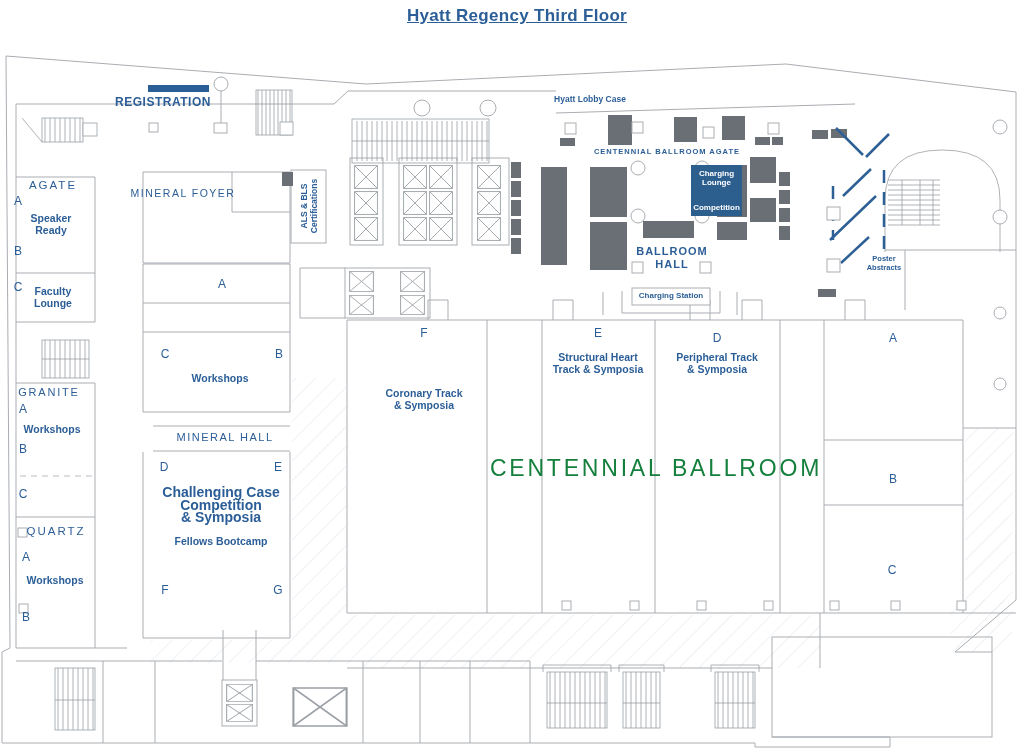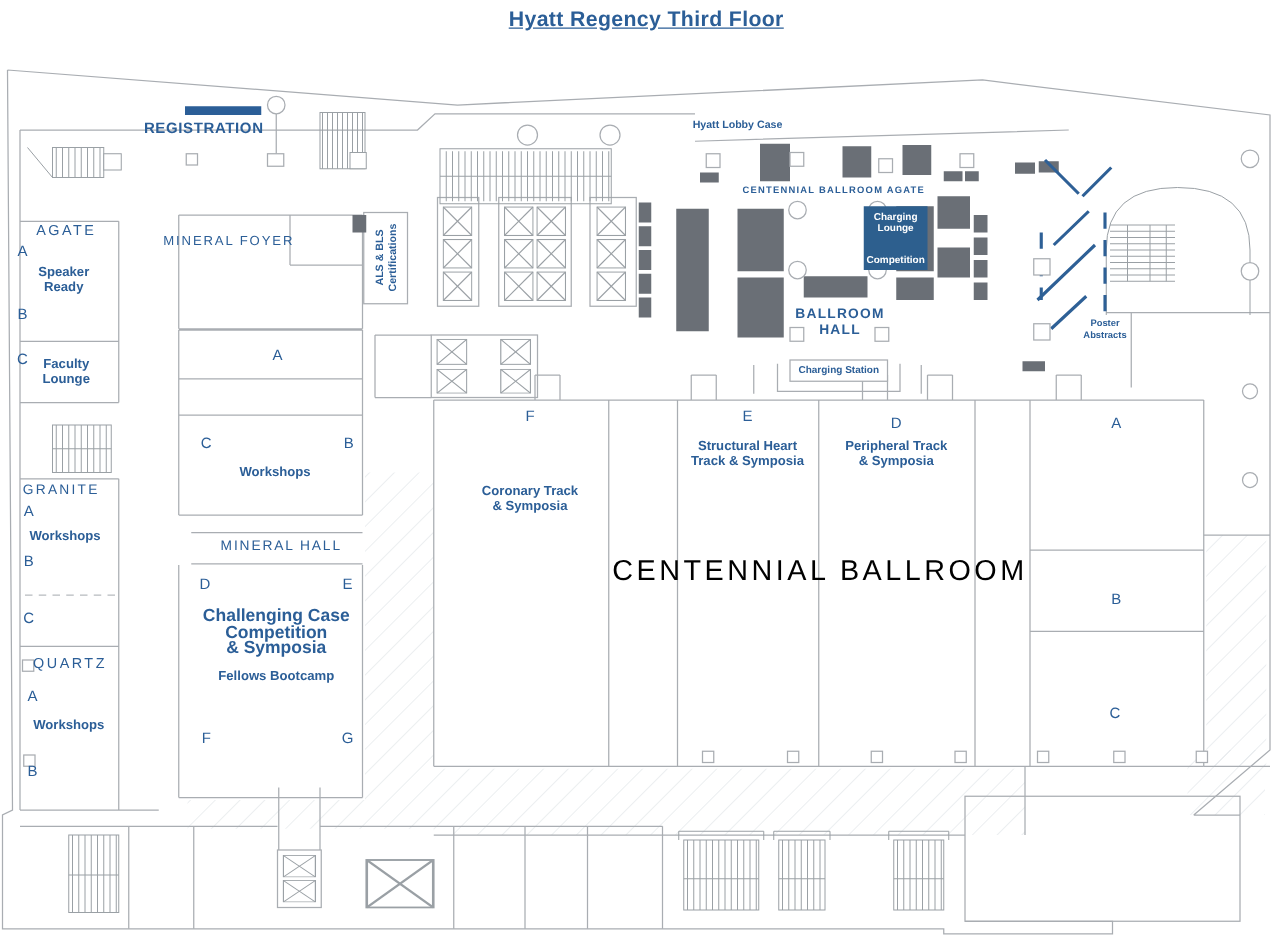--- a/index.html
+++ b/index.html
@@ -20,21 +20,21 @@
   #title{font-size:17px;font-weight:700;letter-spacing:.3px;}
   #registration-bar{position:absolute;left:148px;top:85px;width:61px;height:7px;background:var(--blue);}
   #charging-lounge{position:absolute;left:643px;top:165px;width:51px;height:51px;background:#2d5f8e;
        display:flex;flex-direction:column;justify-content:space-between;box-sizing:border-box;
        padding:4px 1px 4px 1px;margin-left:48px;}
   #charging-lounge .w{color:#fff;font-size:8px;font-weight:700;text-align:center;
        white-space:pre-line;line-height:1.15;}
   #als-label{position:absolute;left:263px;top:196px;width:91px;transform:rotate(-90deg);
        text-align:center;color:var(--blue);font-size:8.5px;font-weight:700;line-height:10px;
        white-space:pre-line;}
-  #ballroom-name{font-size:23px;font-weight:400;letter-spacing:2.8px;color:#000000;}
+  #ballroom-name{font-size:23px;font-weight:400;letter-spacing:2.8px;color:#15803d;margin-top:12px;}
 </style>
 </head>
 <body>
 
 <div id="plan">
 
 <svg id="linework" width="1024" height="753" viewBox="0 0 1024 753">
   <defs>
     <pattern id="hatch" width="14" height="14" patternUnits="userSpaceOnUse" patternTransform="rotate(45)">
       <line x1="0" y1="0" x2="0" y2="14" stroke="#e0e4e7" stroke-width="1"></line>

